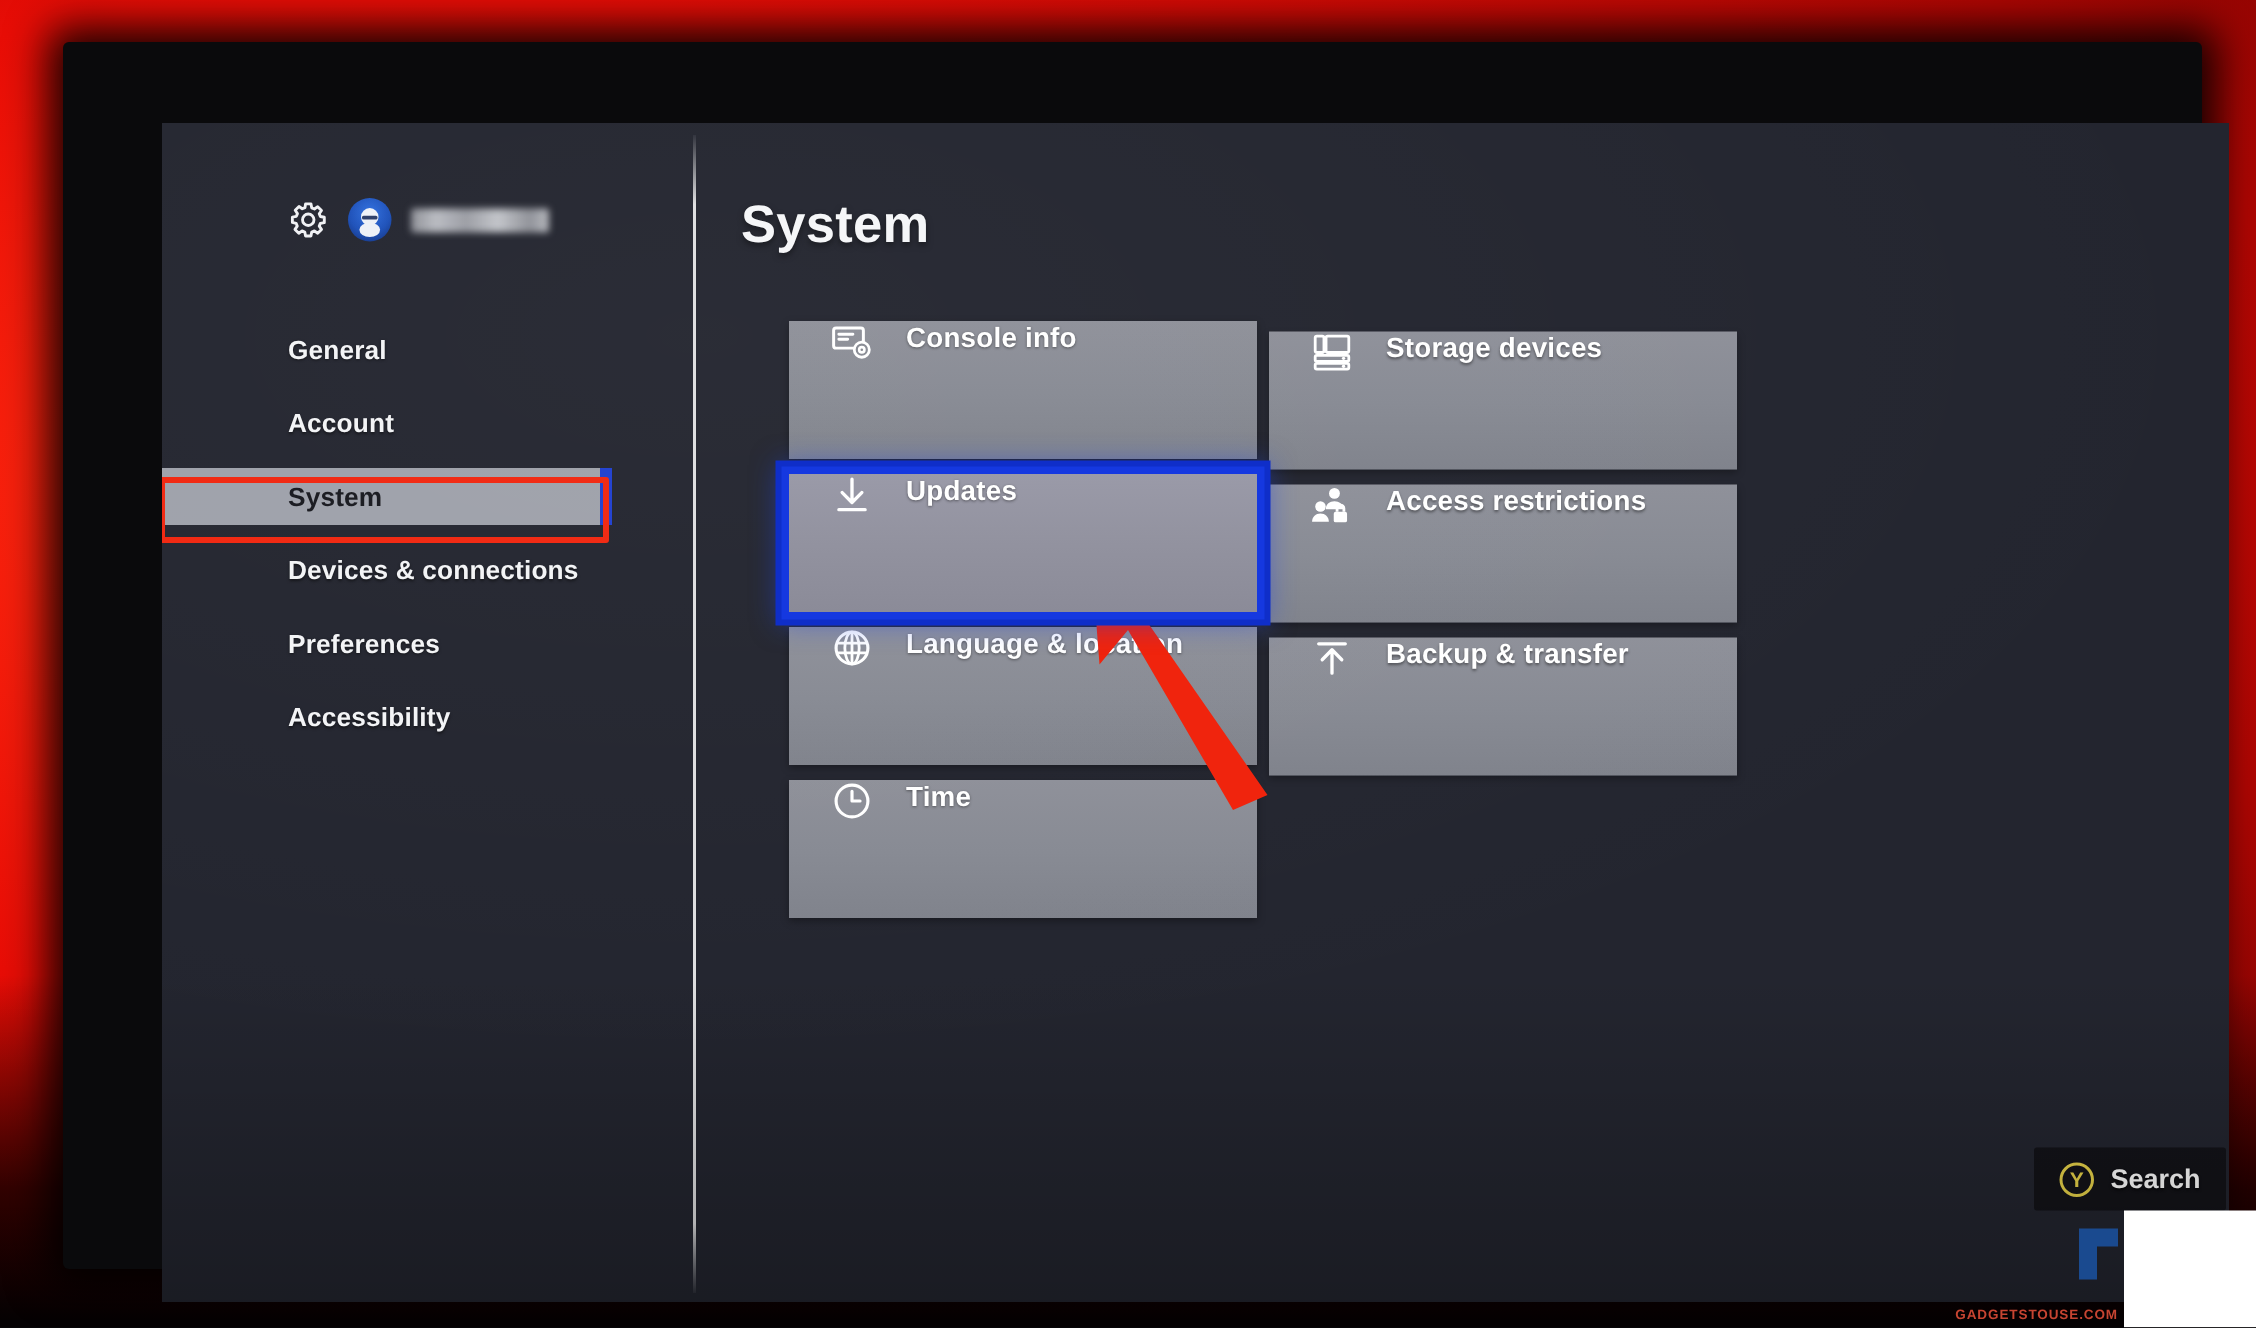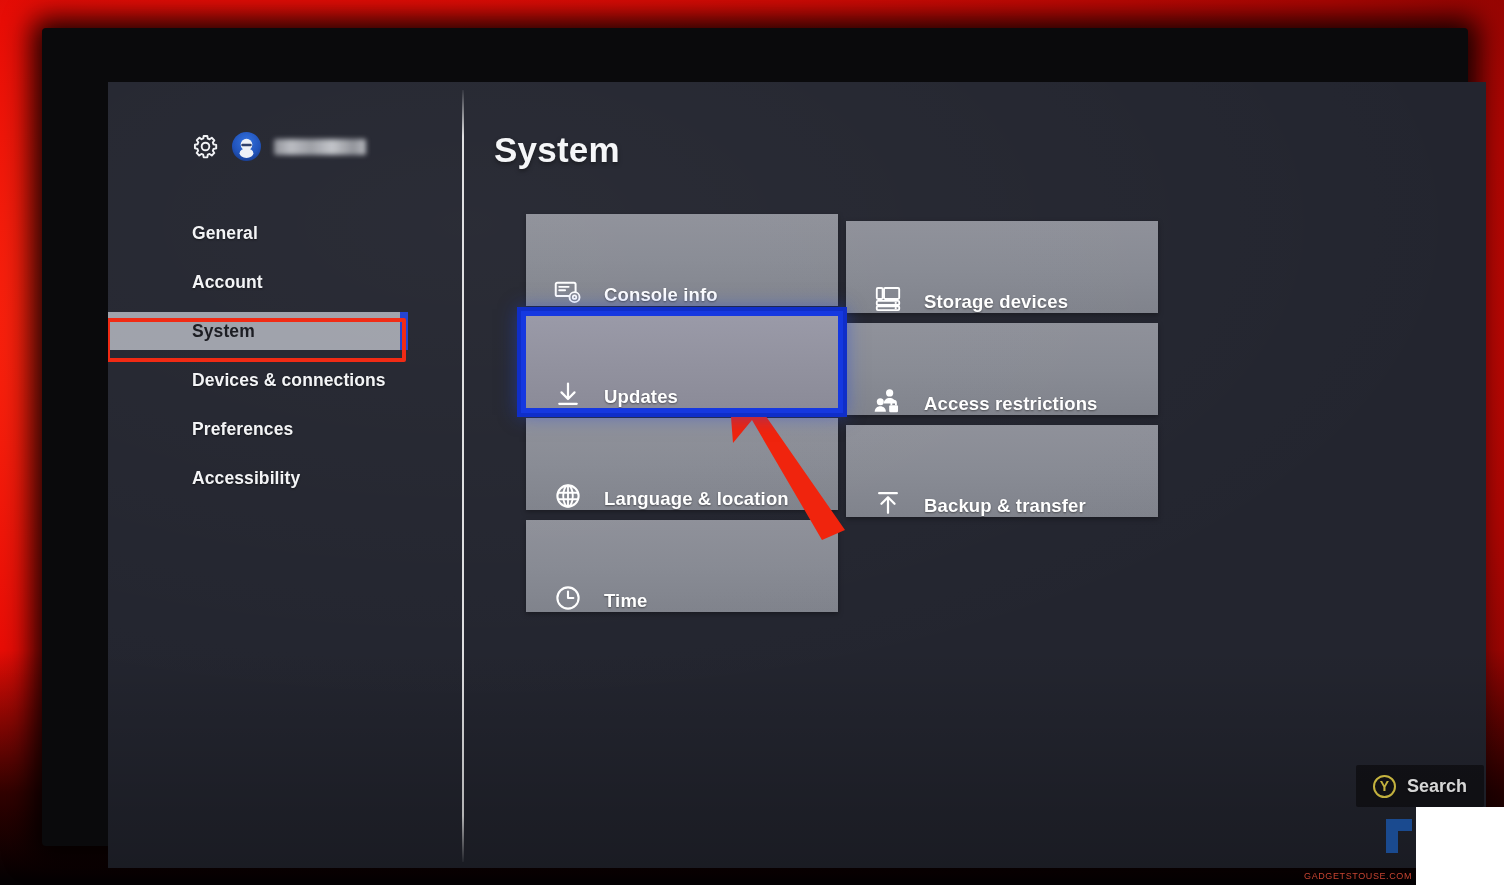--- a/index.html
+++ b/index.html
@@ -164,21 +164,21 @@
   .col { position: absolute; top: 0; width: 312px; }
   #col-left  { left: 0; }
   #col-right { left: 320px; top: 7px; }
 
   .tile {
     position: relative;
     height: 92px;
     margin-bottom: 10px;
     background: linear-gradient(180deg, #8e9099 0%, #878a93 52%, #7f828b 100%);
     display: flex;
-    align-items: flex-end;
+    align-items: flex-start;
     padding-left: 28px;
     gap: 22px;
     box-shadow: 0 2px 5px rgba(0,0,0,.35);
   }
   .tile .t-icon { width: 28px; height: 28px; flex: none; display: block; }
   .tile .t-label {
     font-size: 18.5px;
     font-weight: 700;
     color: #ffffff;
     letter-spacing: .15px;
@@ -238,21 +238,21 @@
   }
   #logo-mark {
     position: absolute;
     right: 88px; bottom: 24px;
     width: 34px; height: 52px;
   }
   #watermark {
     position: absolute;
     right: 92px; bottom: 4px;
     font-size: 9px;
-    font-weight: 400;
+    font-weight: 700;
     letter-spacing: .6px;
     color: #e8503a;
     opacity: .85;
     white-space: nowrap;
     margin-top: 19px;
   }
 </style>
 </head>
 <body>
 

